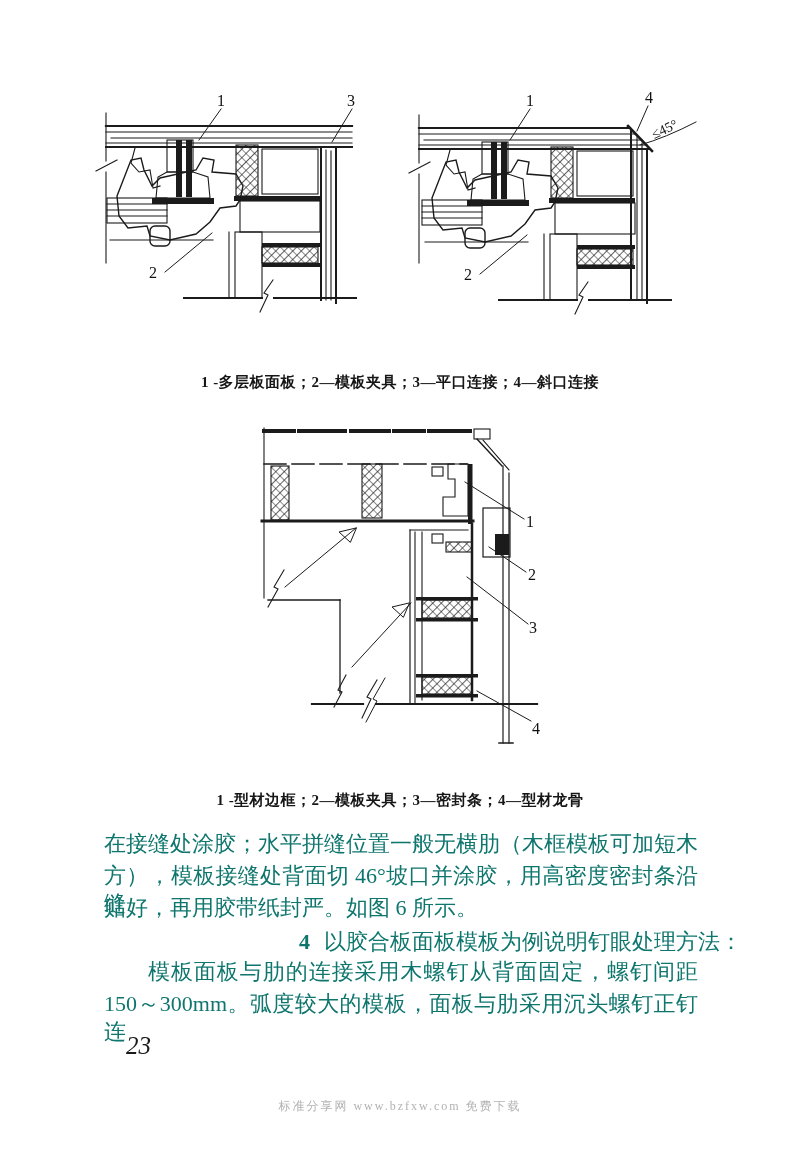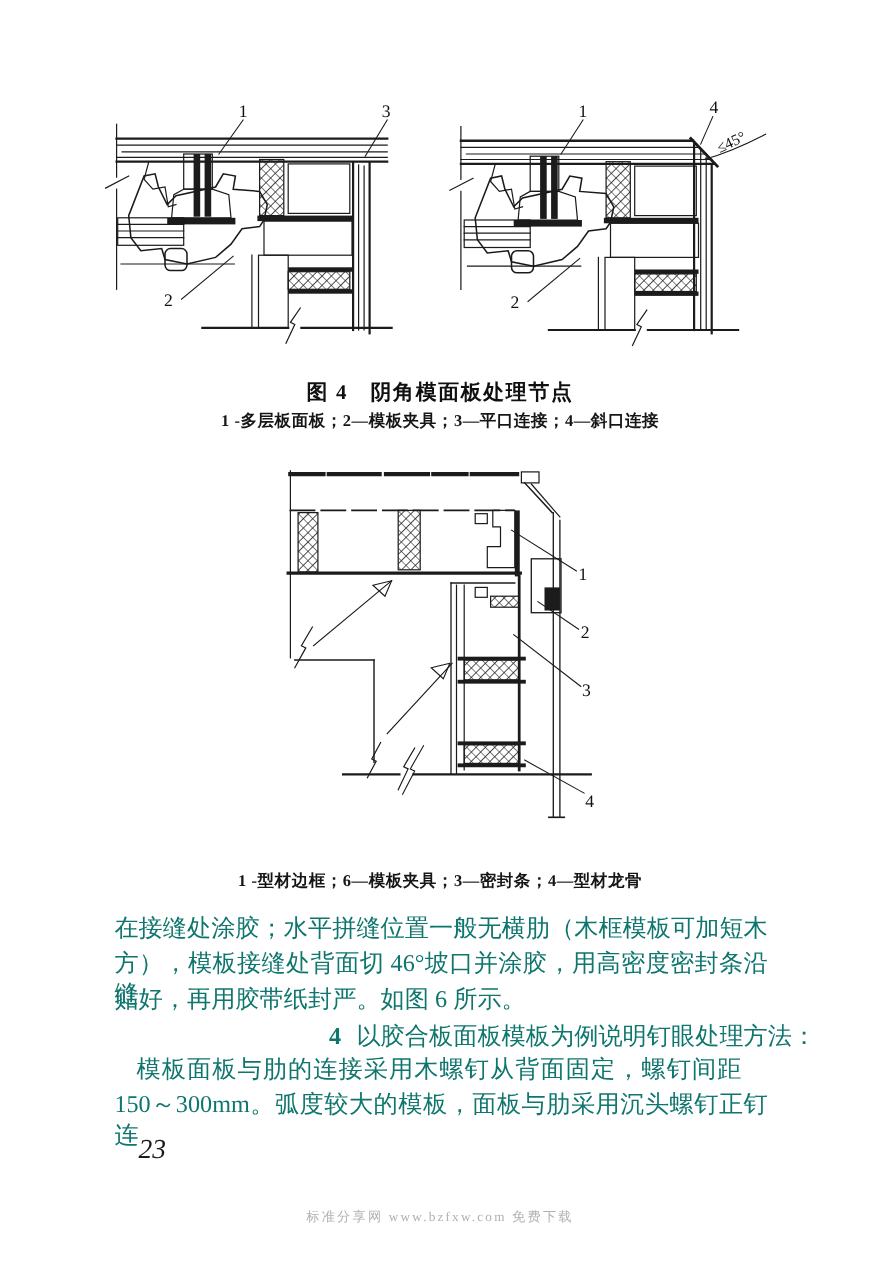--- a/index.html
+++ b/index.html
@@ -17,21 +17,21 @@
   .figlegend {
     position:absolute; left:0; width:800px; text-align:center;
     font-weight:bold; font-size:15px; letter-spacing:0.5px; color:#161616;
   }
   .bline {
     position:absolute; left:104px; width:594px; height:30px;
     font-size:22px; line-height:28px; color:#0f766e; white-space:nowrap;
   }
   .jl { text-align:justify; text-align-last:justify; white-space:normal; }
   .indent { padding-left:44px;text-align:right; }
-  .l5 { margin-left:20px; width:550px; }
+  .l5 { margin-left:44px; width:550px; }
   .clause-num { font-weight:bold; margin-right:14px; }
   .pagenum {
     position:absolute; left:126px; top:1032px; font-size:25px;
     font-style:italic; color:#1a1a1a;
   }
   .watermark {
     position:absolute; left:0; top:1098px; width:800px; text-align:center;
     font-size:12px; letter-spacing:2px; color:#b2b2b2;
   }
 </style>
@@ -189,21 +189,20 @@
         <path d="M640,145 Q665,138 696,122"></path>
         <path d="M480,274 L527,235"></path>
       </g>
     </g>
     <text x="526" y="106" font-size="16">1</text>
     <text x="645" y="103" font-size="16">4</text>
     <text x="464" y="280" font-size="16">2</text>
     <text x="650" y="132" font-size="14" transform="rotate(-25 668 126)">≤45°</text>
   </svg>
 
-  <div class="figcaption" style="top:344px">图 4　阴角模面板处理节点</div>
   <div class="figlegend" style="top:373px">1 -多层板面板；2—模板夹具；3—平口连接；4—斜口连接</div>
 
   <svg class="diagram" style="left:230px;top:405px" width="330" height="345" viewBox="230 405 330 345">
     <defs>
       <pattern id="xh3" width="6" height="6" patternUnits="userSpaceOnUse" patternTransform="rotate(45)">
         <line x1="0" y1="0" x2="0" y2="6" stroke="#1b1b1b" stroke-width="1.4"></line>
         <line x1="0" y1="0" x2="6" y2="0" stroke="#1b1b1b" stroke-width="1"></line>
       </pattern>
     </defs>
     <g fill="none" stroke="#1b1b1b" stroke-width="1.1" stroke-linecap="square">
@@ -274,21 +273,21 @@
         <path d="M467,577 L528,624"></path>
         <path d="M477,691 L531,721"></path>
       </g>
     </g>
     <text x="526" y="527" font-size="16">1</text>
     <text x="528" y="580" font-size="16">2</text>
     <text x="529" y="633" font-size="16">3</text>
     <text x="532" y="734" font-size="16">4</text>
   </svg>
 
-  <div class="figlegend" style="top:791px">1 -型材边框；6—模板夹具；3—密封条；4—型材龙骨</div>
+  <div class="figlegend" style="top:791px">1 -型材边框；2—模板夹具；3—密封条；4—型材龙骨</div>
 
   <div>
     <div class="bline jl" style="top:830px">在接缝处涂胶；水平拼缝位置一般无横肋（木框模板可加短木</div>
     <div class="bline jl" style="top:862px">方），模板接缝处背面切 46°坡口并涂胶，用高密度密封条沿缝</div>
     <div class="bline" style="top:894px">贴好，再用胶带纸封严。如图 6 所示。</div>
     <div class="bline indent" style="top:928px">
       <span class="clause-num">4</span><span>以胶合板面板模板为例说明钉眼处理方法：</span>
     </div>
     <div class="bline jl l5" style="top:958px">模板面板与肋的连接采用木螺钉从背面固定，螺钉间距</div>
     <div class="bline jl" style="top:990px">150～300mm。弧度较大的模板，面板与肋采用沉头螺钉正钉连</div>

